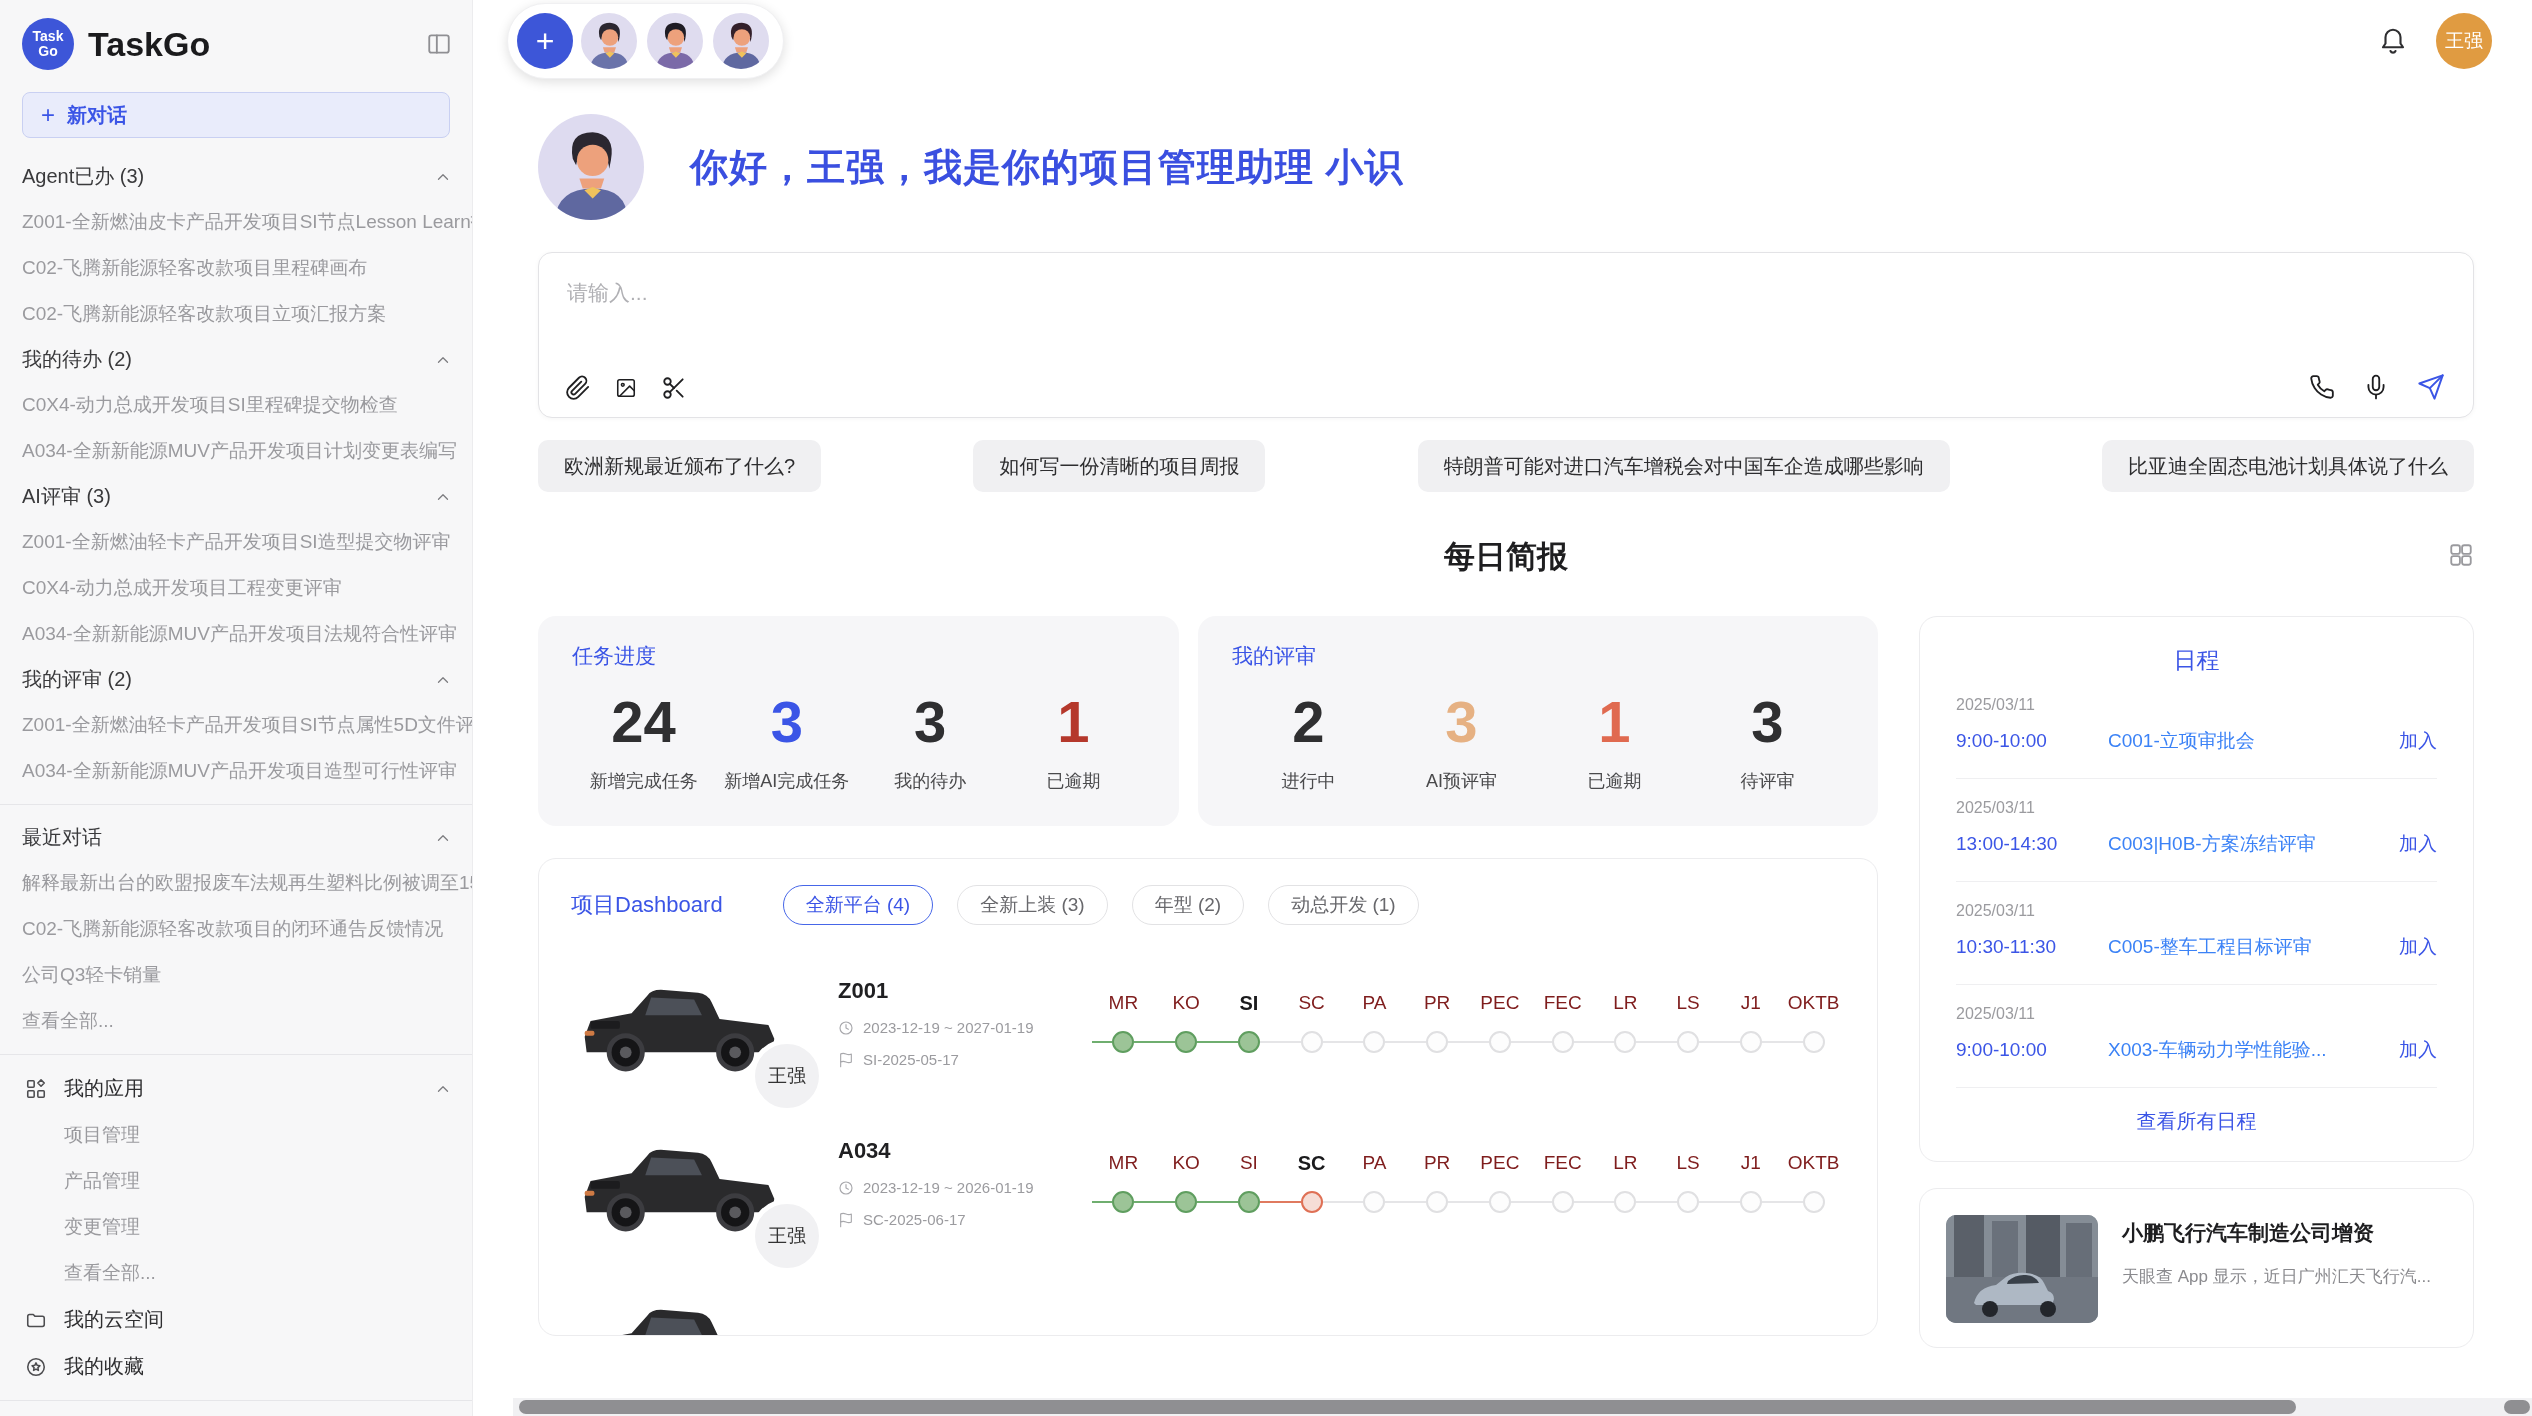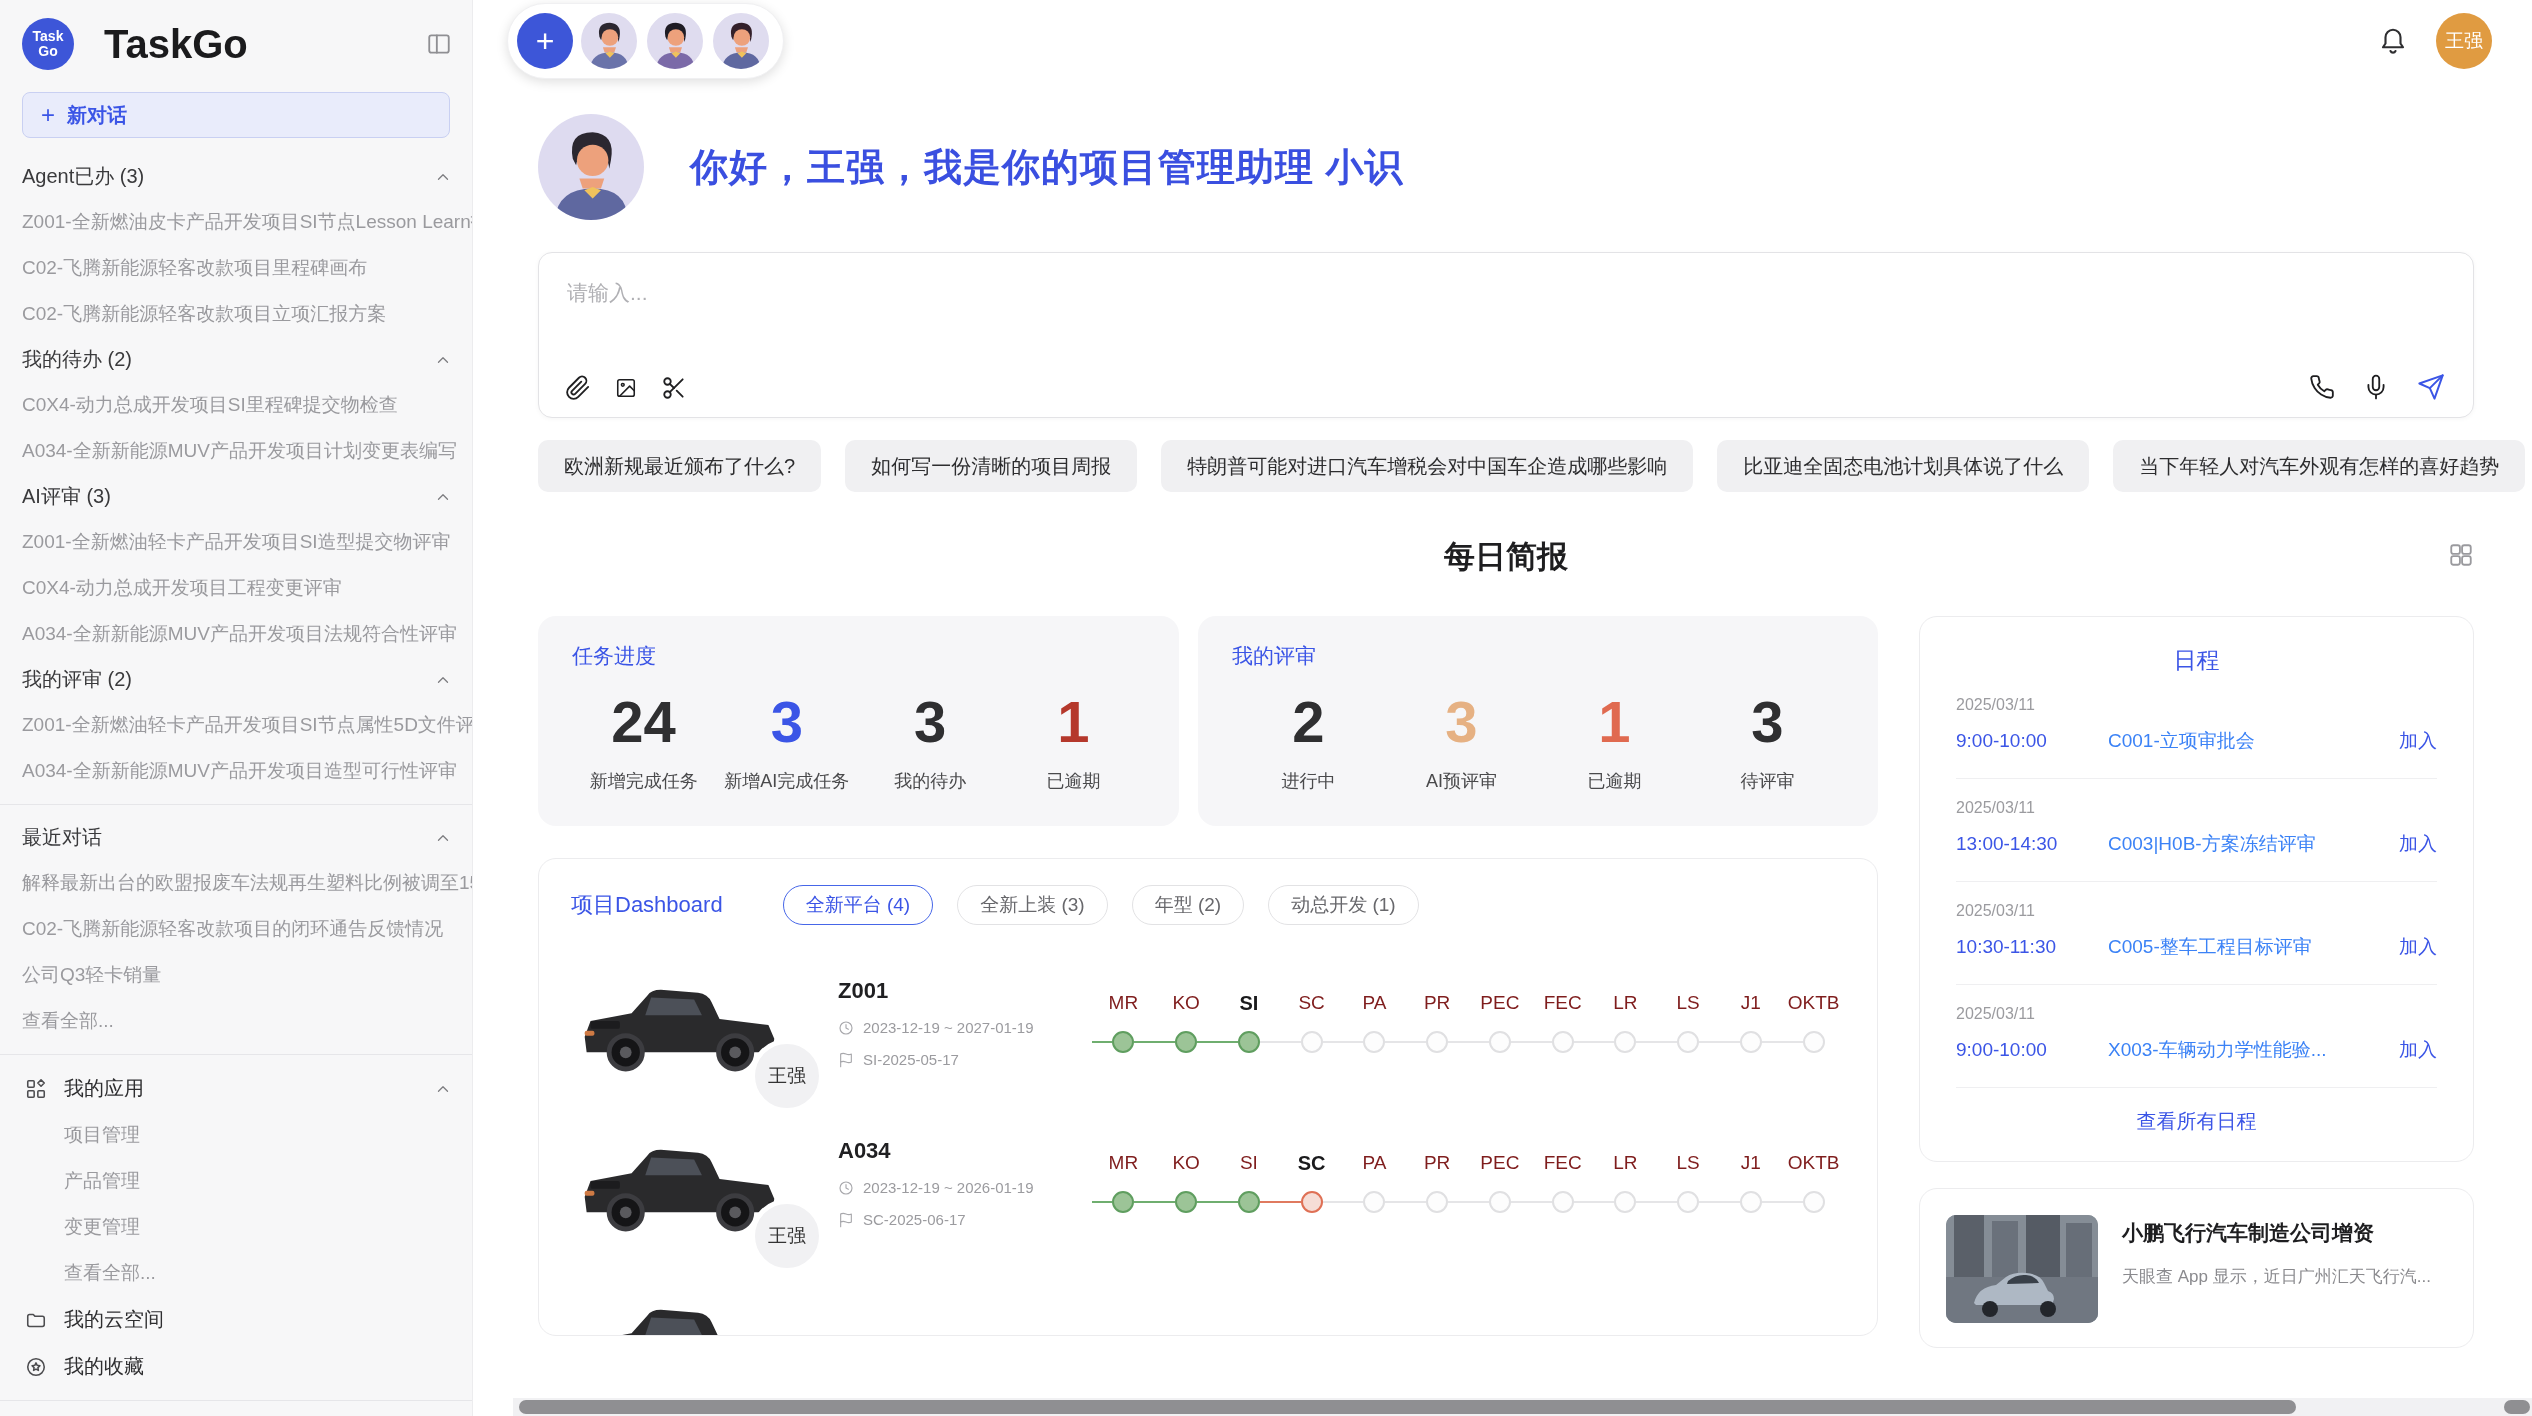--- a/index.html
+++ b/index.html
@@ -7,21 +7,21 @@
     font-family:"Liberation Sans","DejaVu Sans",sans-serif; color:#222; }
   .app { display:flex; width:2532px; height:1416px; }
 
   
   .sidebar { width:473px; flex:none; background:#f7f7f8; border-right:1px solid #ececee;
     display:flex; flex-direction:column; padding-top:10px; overflow:hidden; }
   .sb-header { display:flex; align-items:center; padding:6px 20px 0 22px; height:62px; }
   .logo { width:52px; height:52px; border-radius:50%; background:#3d56d8; color:#fff;
     display:flex; flex-direction:column; align-items:center; justify-content:center;
     font-size:14px; line-height:15px; font-weight:bold; flex:none; }
-  .app-title { font-size:40px; font-weight:bold; color:#1b1b1d; margin-left:30px; flex:1; }
+  .app-title { font-size:34px; font-weight:bold; color:#1b1b1d; margin-left:14px; flex:1; }
   .collapse-btn { color:#8f8f93; cursor:pointer; display:flex; }
   .new-chat { margin:20px 22px 8px; height:46px; border-radius:8px; background:#e9ecfb;
     border:1px solid #c9d0f2; color:#3b55e6; font-size:20px; font-weight:600;
     display:flex; align-items:center; justify-content:flex-start; padding-left:18px; gap:12px; cursor:pointer; }
   .new-chat .plus { font-size:24px; font-weight:400; }
   .sb-scroll { flex:1; overflow:hidden; padding-top:8px; }
   .sb-sec-header { display:flex; align-items:center; padding:9px 20px 9px 22px; cursor:pointer; }
   .sb-sec-title { font-size:20px; color:#3a3a3c; flex:1; }
   .chev { color:#7d7d81; display:flex; }
   .sb-item { font-size:19px; color:#9a9a9e; padding:10px 0 10px 22px;
@@ -362,21 +362,20 @@
               </svg>
             </span>
         </div>
       </div>
 
       <div class="chips" id="chips">
           <div class="chip">欧洲新规最近颁布了什么?</div>
           <div class="chip">如何写一份清晰的项目周报</div>
           <div class="chip">特朗普可能对进口汽车增税会对中国车企造成哪些影响</div>
           <div class="chip">比亚迪全固态电池计划具体说了什么</div>
-          <div class="chip">当下年轻人对汽车外观有怎样的喜好趋势</div>
         </div>
 
       <div class="briefing-header">
         <div class="briefing-title">每日简报</div>
         <div class="briefing-grid-icon" id="briefing-grid">
             <svg width="26" height="26" viewBox="0 0 24 24" fill="none" stroke="currentColor" stroke-width="1.7" stroke-linecap="round" stroke-linejoin="round">
               <rect x="3" y="3" width="8" height="8" rx="2"></rect>
               <rect x="13" y="3" width="8" height="8" rx="2"></rect>
               <rect x="3" y="13" width="8" height="8" rx="2"></rect>
               <rect x="13" y="13" width="8" height="8" rx="2"></rect>

